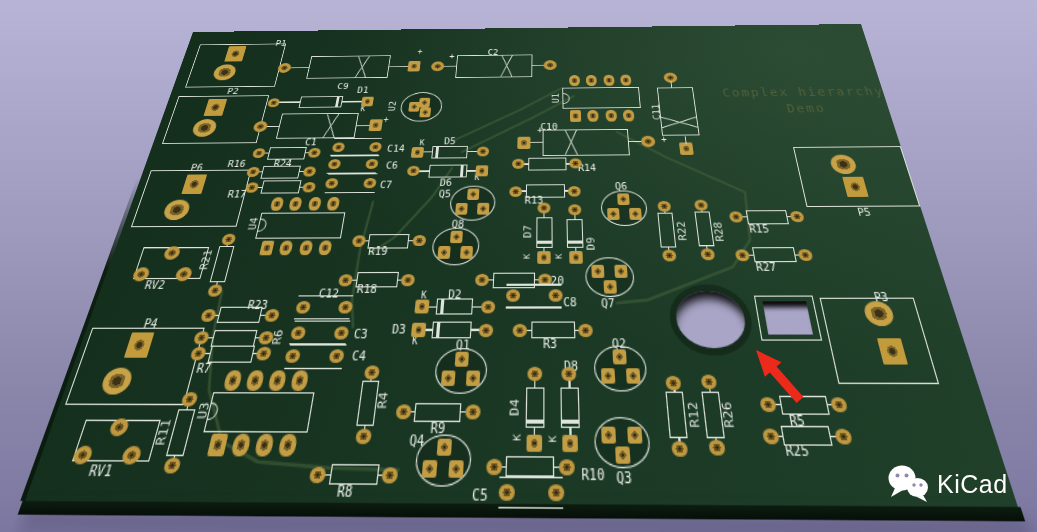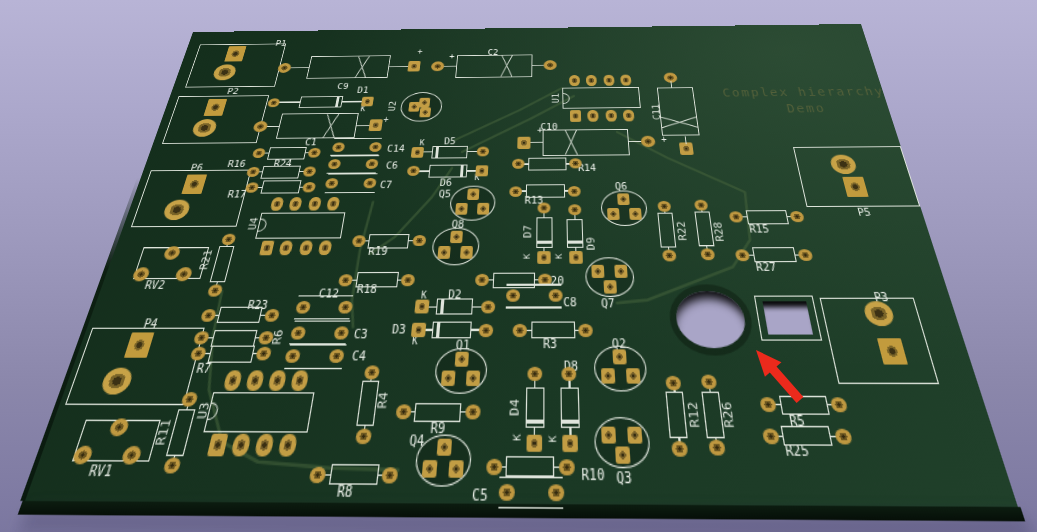--- a/index.html
+++ b/index.html
@@ -475,13 +475,26 @@
       <div class="ring bit" style="left: 51.7374px; top: 399.954px; width: 15px; height: 13px;"></div>
       <div class="ring bit" style="left: 27.7374px; top: 419.954px; width: 15px; height: 13px;"></div>
       <div class="ring bit" style="left: 69.7374px; top: 419.954px; width: 15px; height: 13px;"></div>
       <div class="bit bit" style="left: 547.434px; top: 296.994px; width: 62px; height: 48px; border-radius: 50%; background: rgb(169, 165, 199); box-shadow: rgba(10, 24, 14, 0.45) 0px 0px 0px 6px, rgba(0, 0, 0, 0.95) 0px 10px 8px -4px inset;"></div>
       <div class="silk bit" style="left: 621.438px; top: 301.214px; width: 54px; height: 38px;"></div>
       <div class="bit bit" style="left: 628.438px; top: 306.214px; width: 40px; height: 28px; background: rgb(169, 165, 199); box-shadow: rgba(0, 0, 0, 0.95) 0px 8px 4px -3px inset;"></div>
     </div>
   <svg id="overlay" width="1037" height="532" viewBox="0 0 1037 532">
       <polygon points="756,350 764.9184765810423,376.7854582838039 769.7981144410402,372.49137696700575 796.6217891738476,402.9728255270141 803.3782108261524,397.0271744729859 776.5545360933451,366.54572591297756 781.4341739533429,362.2516445961794" fill="#ec2a1c"></polygon>
     </svg>
+  <div id="watermark">
+    <svg id="wmicon" width="42" height="40" viewBox="0 0 42 40">
+      <ellipse cx="14" cy="14" rx="13.5" ry="12.5" fill="#fff"></ellipse>
+      <polygon points="7,24 3,33 15,26" fill="#fff"></polygon>
+      <circle cx="9.5" cy="11.5" r="2" fill="#8d89ae"></circle>
+      <circle cx="18.5" cy="11.5" r="2" fill="#8d89ae"></circle>
+      <ellipse cx="29.5" cy="23.5" rx="10.5" ry="9.5" fill="#fff"></ellipse>
+      <polygon points="35,31 39,38 29,33" fill="#fff"></polygon>
+      <circle cx="26" cy="21" r="1.7" fill="#8d89ae"></circle>
+      <circle cx="33" cy="21" r="1.7" fill="#8d89ae"></circle>
+    </svg>
+    <span id="wmtext">KiCad</span>
+  </div>
 </div>
 
 </body></html>

